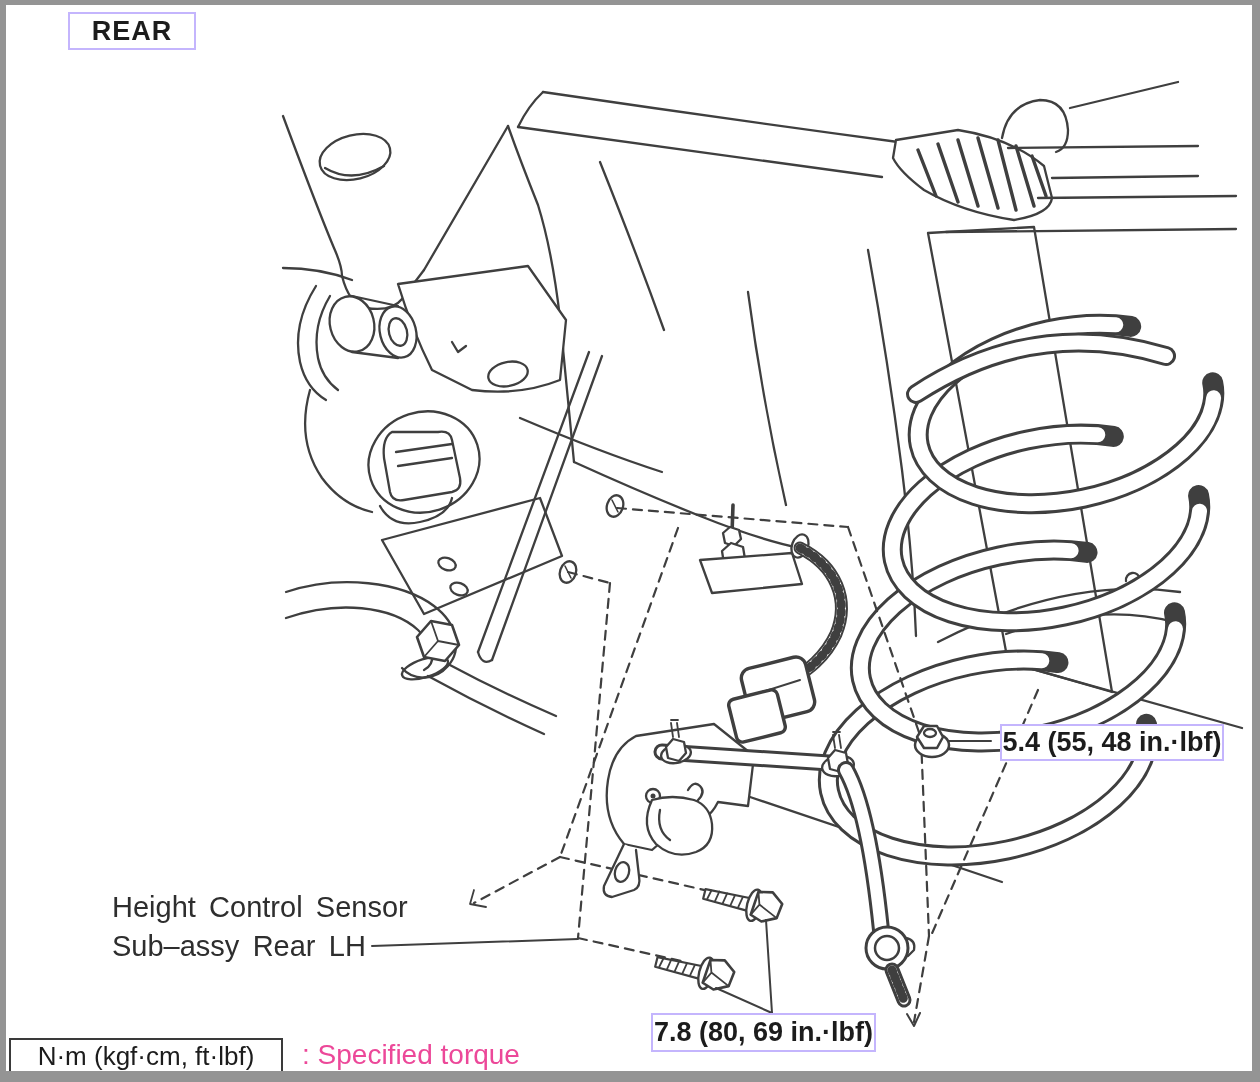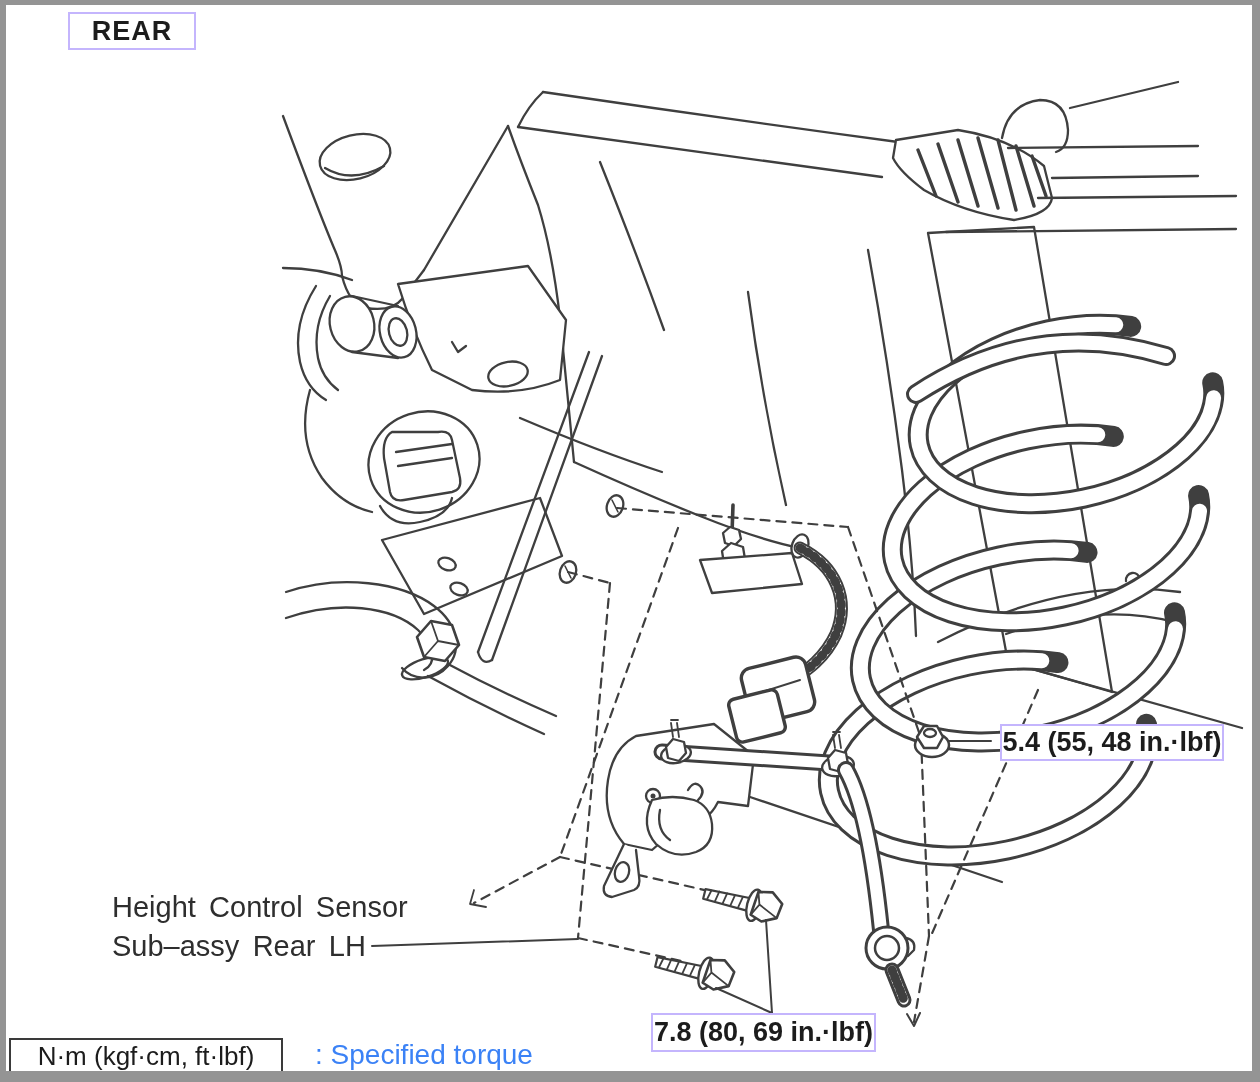--- a/index.html
+++ b/index.html
@@ -22,21 +22,21 @@
     display:flex;align-items:center;justify-content:center;
     box-sizing:border-box;white-space:nowrap;
   }
   .rear-badge{left:68px;top:12px;width:128px;height:38px;font-weight:bold;font-size:27px;letter-spacing:1px;}
   .callout{font-weight:bold;font-size:27px;margin-left:8px;}
   .callout-54{left:992px;top:724px;width:224px;height:37px;}
   .callout-78{left:643px;top:1013px;width:225px;height:39px;}
   .part-label{left:112px;top:888px;font-size:29px;line-height:39px;color:#2e2e2e;word-spacing:0.18em;}
   .legend{left:9px;top:1036px;display:flex;align-items:flex-end;}
   .legend-box{width:274px;height:36px;font-size:26px;border-color:#3a3a3a;}
-  .legend-desc{margin-left:32px;font-size:28px;line-height:38px;color:#3b82f6;white-space:nowrap;}
+  .legend-desc{margin-left:19px;font-size:28px;line-height:38px;color:#ec4899;white-space:nowrap;}
 </style>
 </head>
 <body>
 
 <div class="page">
   <div class="canvas">
 
     <svg width="1260" height="1082" viewBox="0 0 1260 1082" aria-hidden="true">
       <defs>
         <g id="bolt">

